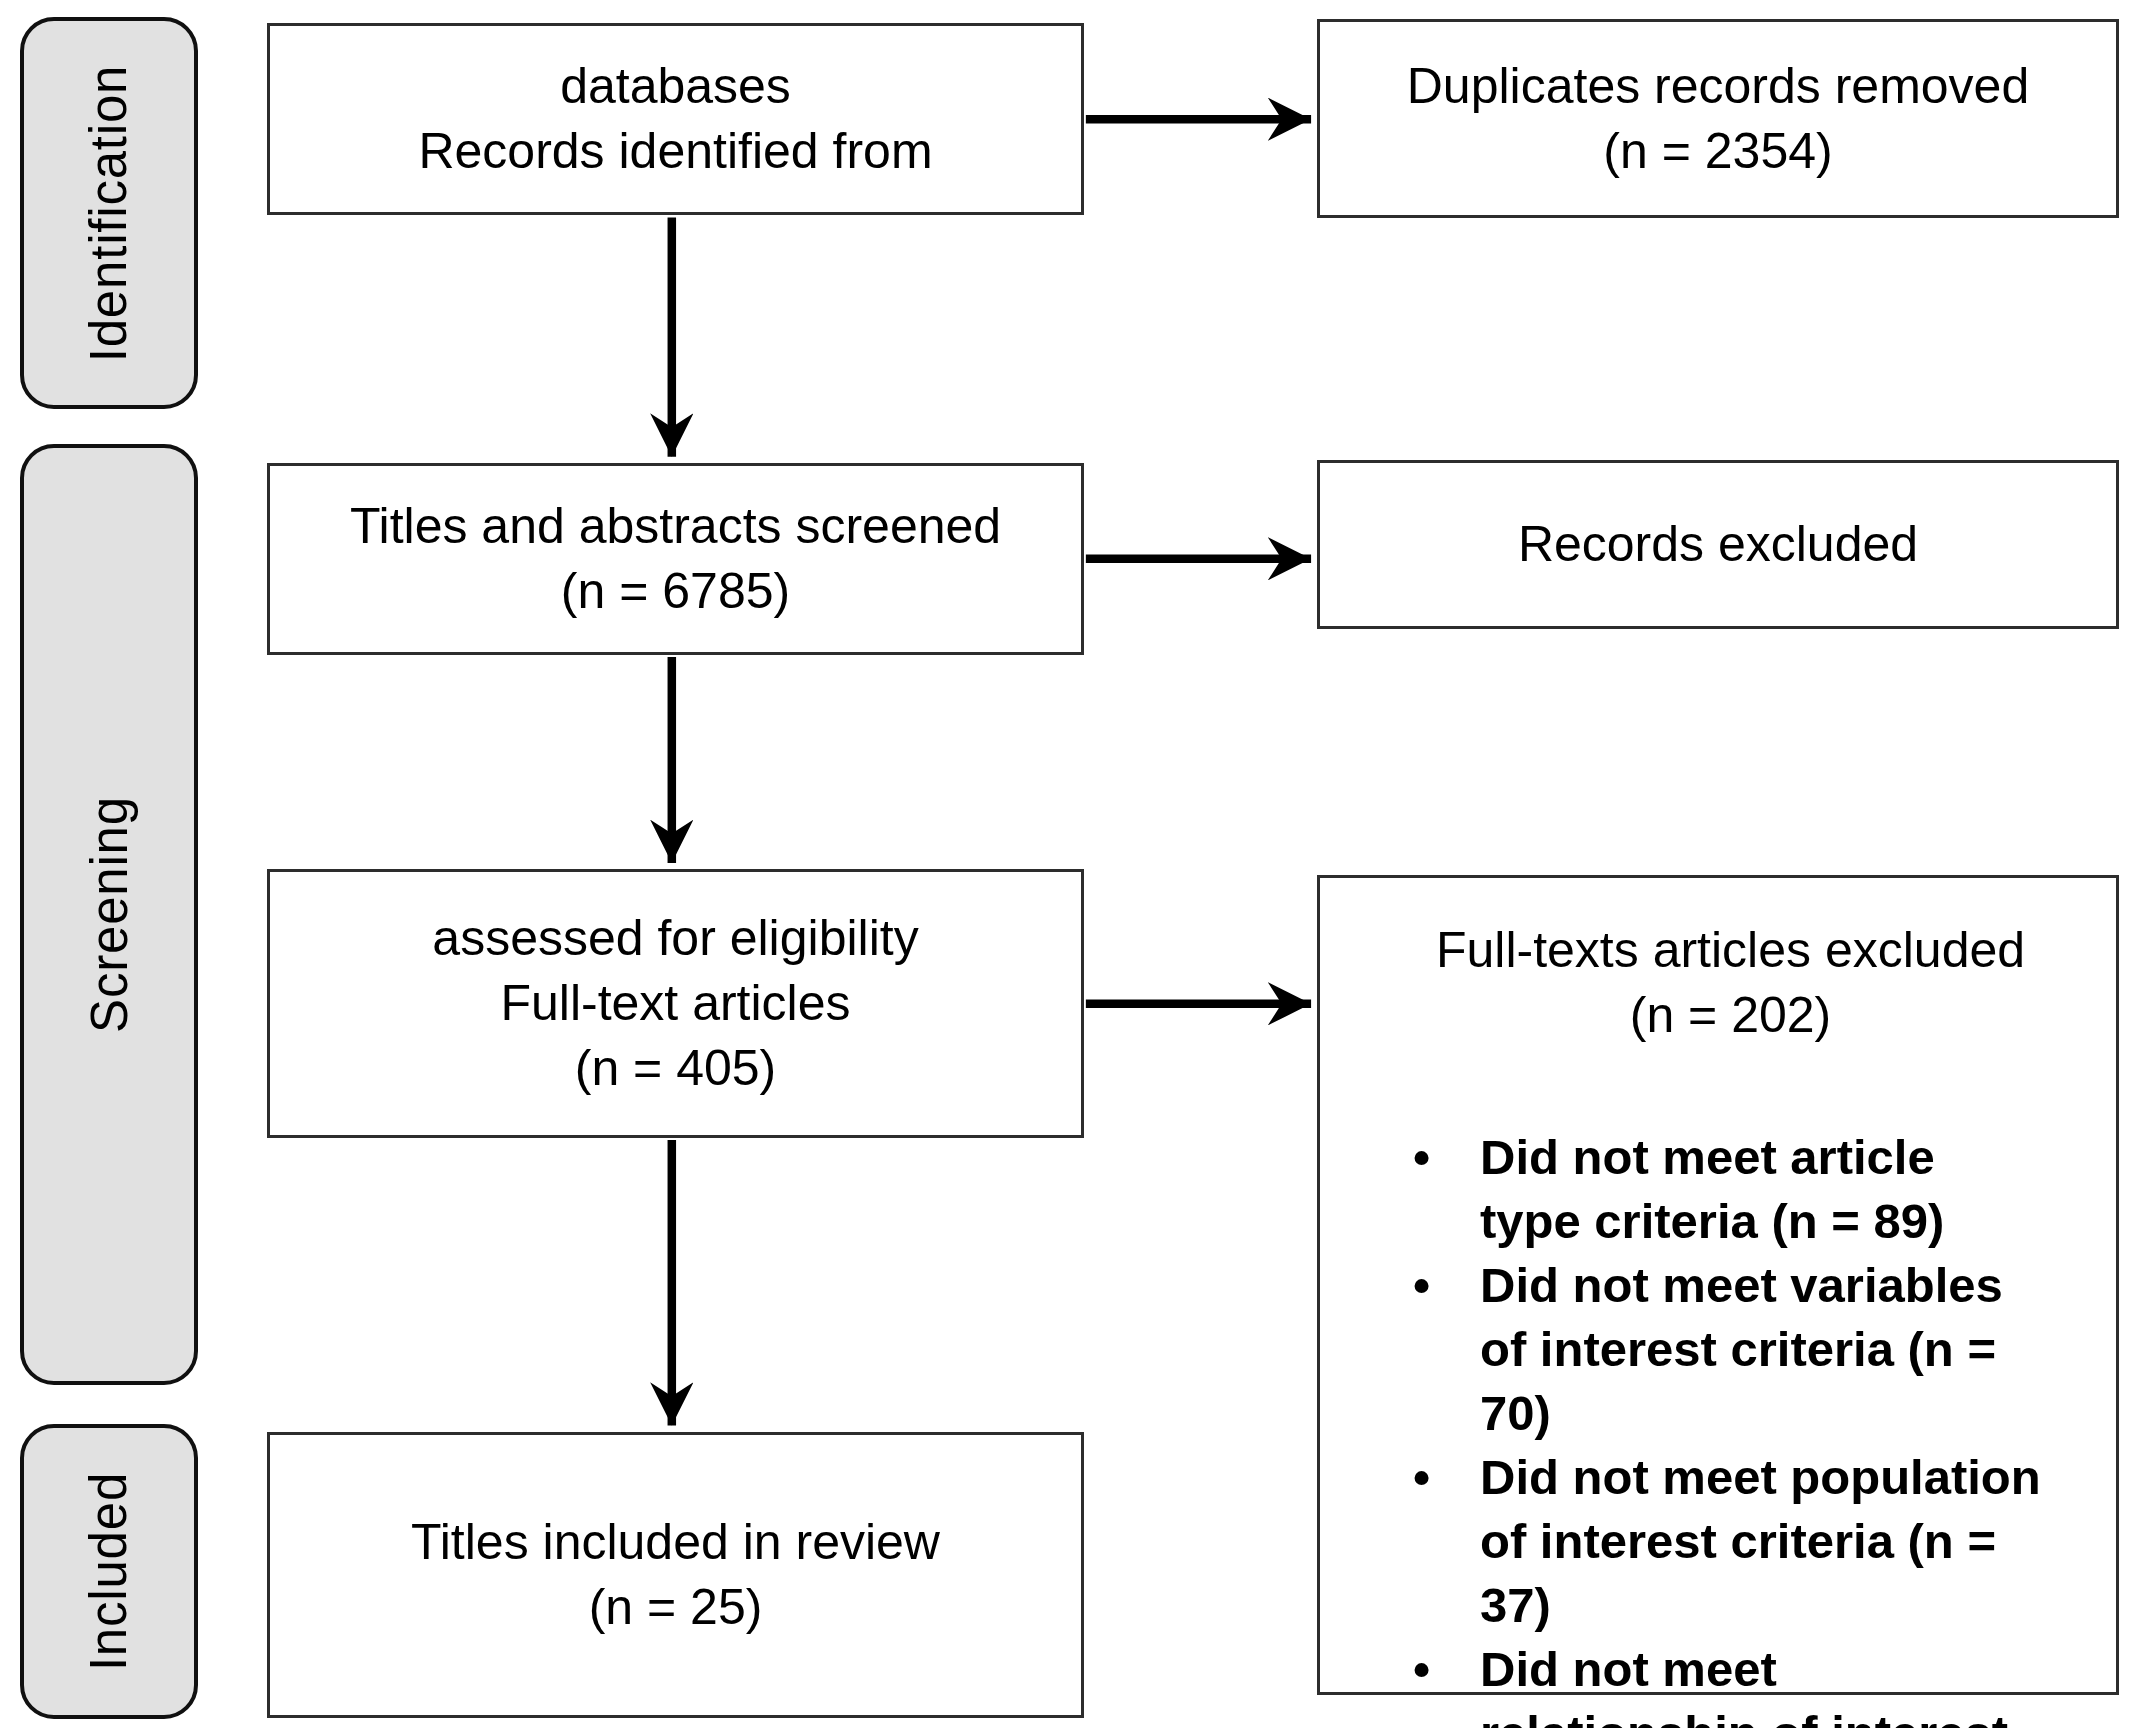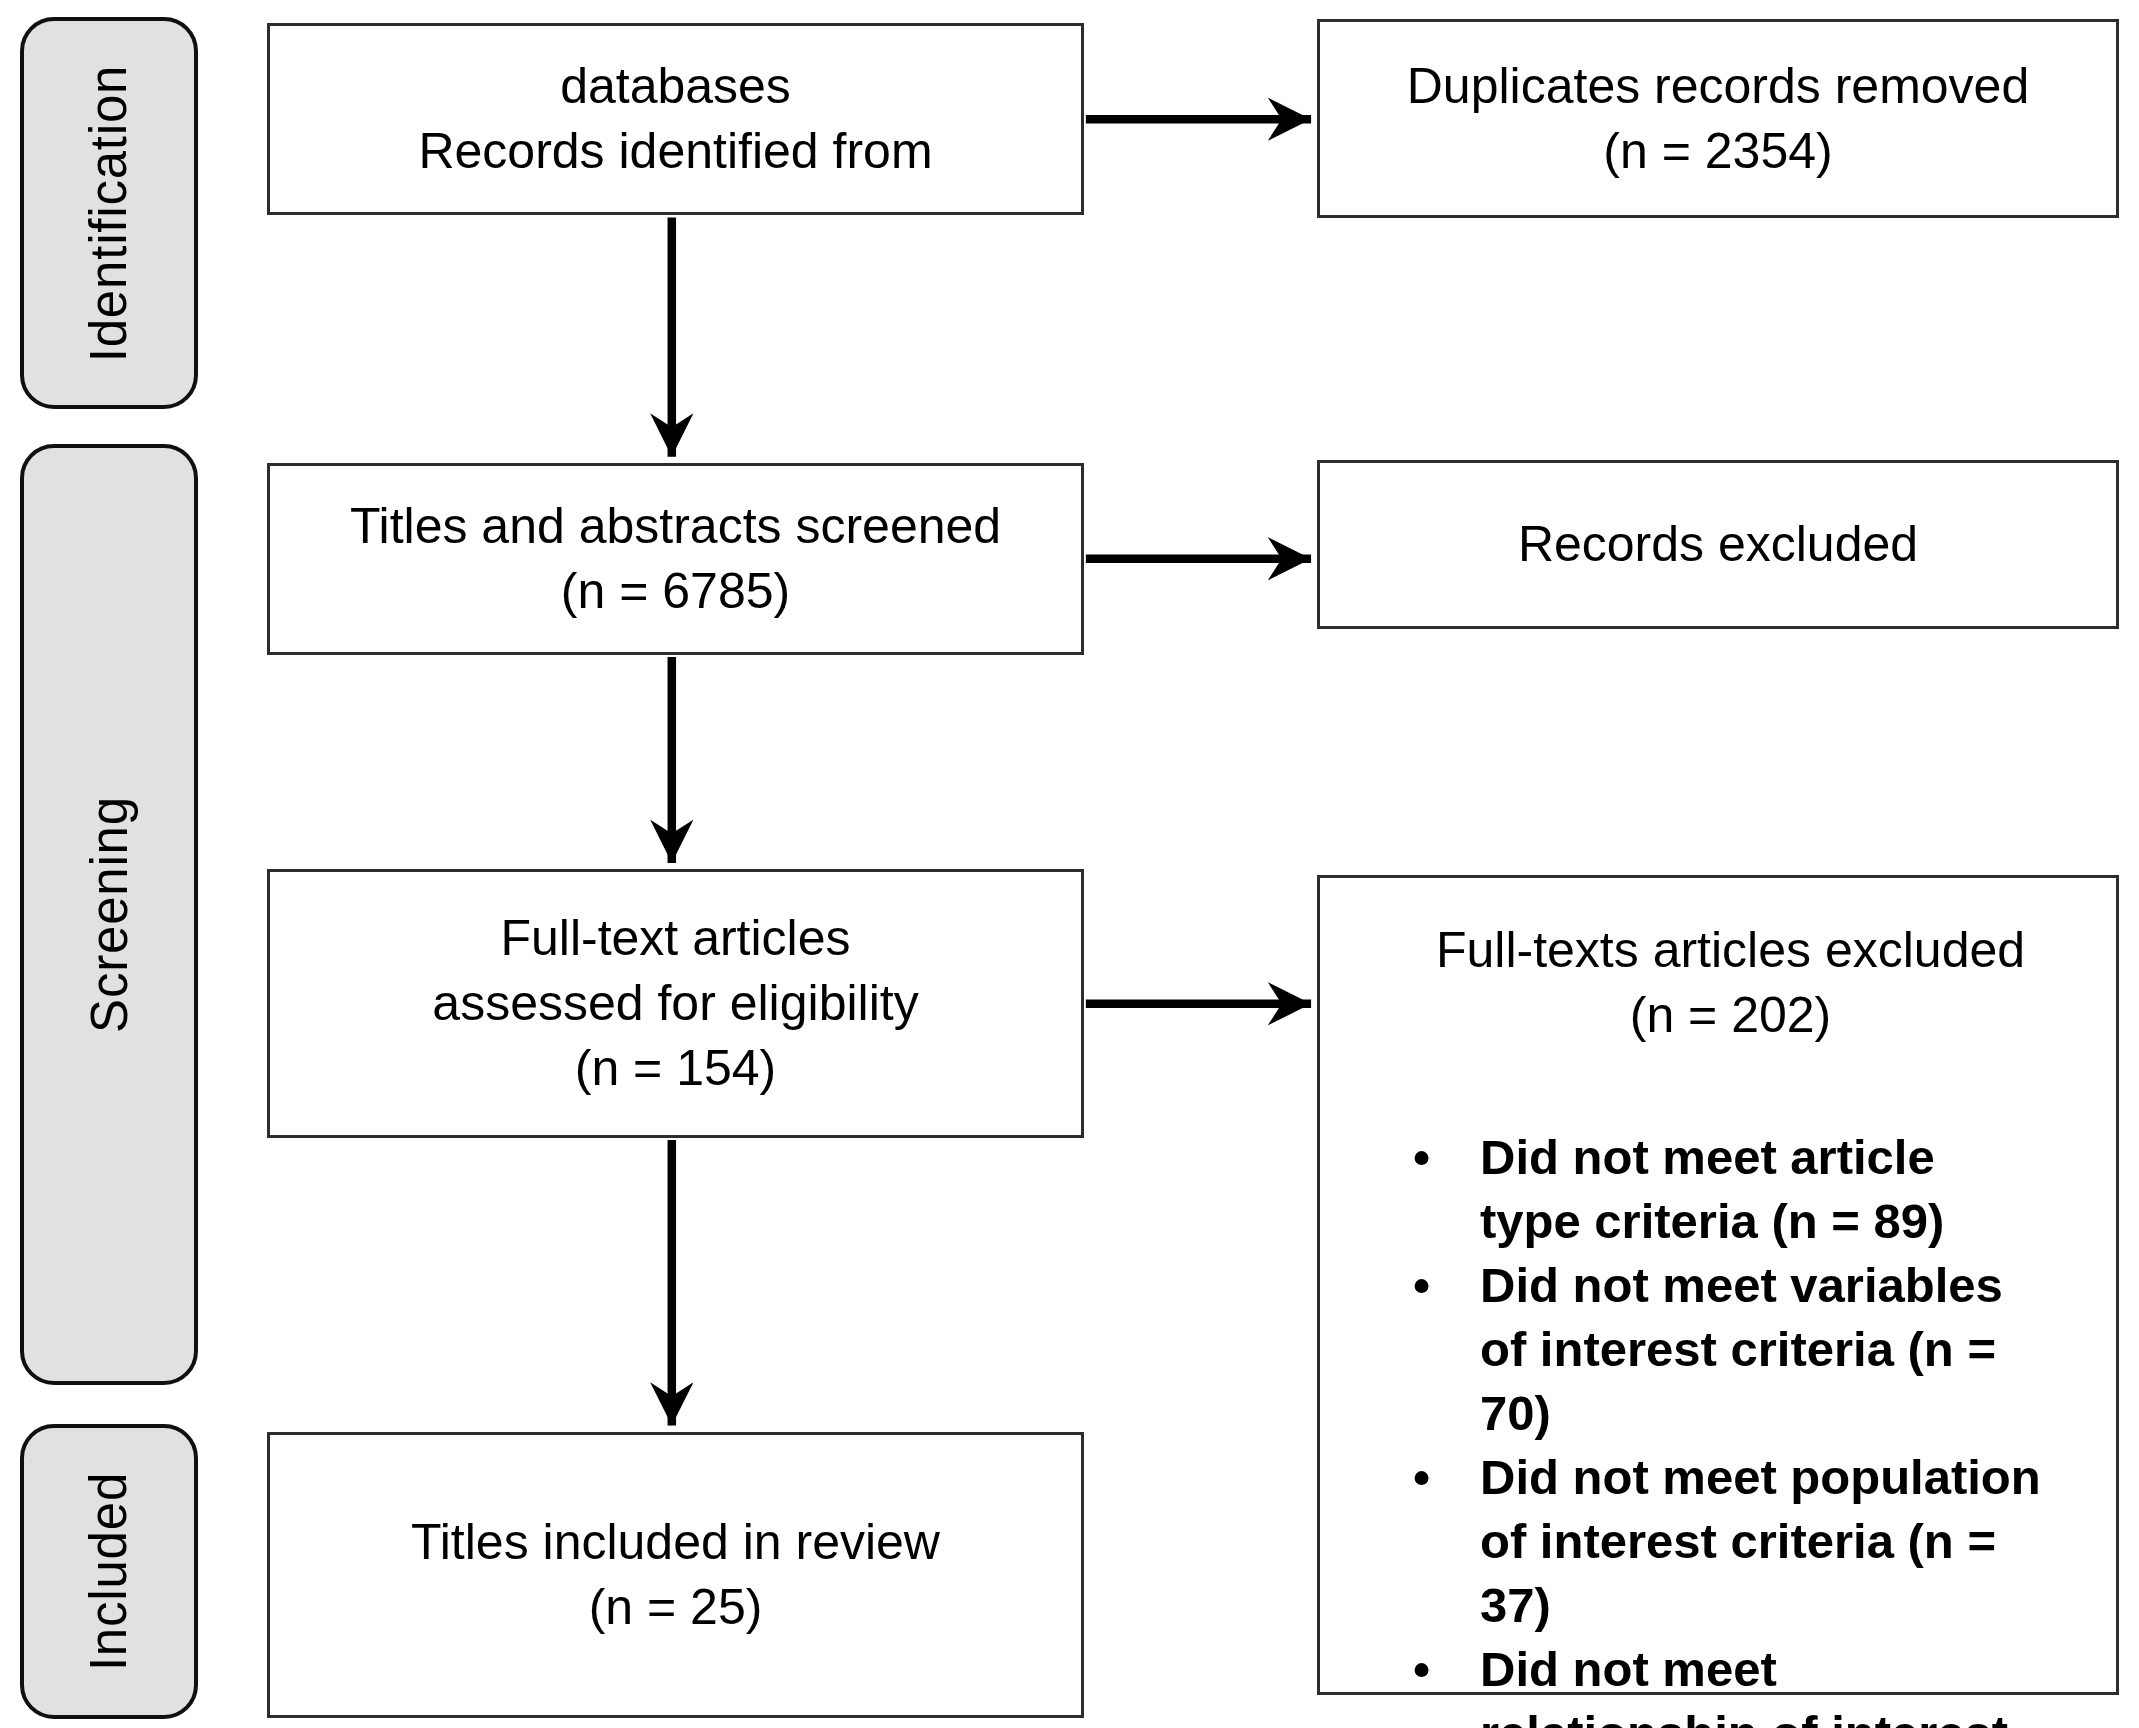--- a/index.html
+++ b/index.html
@@ -96,23 +96,23 @@
     <div class="line">databases</div>
     <div class="line">Records identified from</div>
   </div>
 
   <div class="box col1" style="top:463px;height:192px">
     <div class="line">Titles and abstracts screened</div>
     <div class="line">(n = 6785)</div>
   </div>
 
   <div class="box col1" style="top:869px;height:269px">
+    <div class="line">assessed for eligibility</div>
     <div class="line">Full-text articles</div>
-    <div class="line">assessed for eligibility</div>
-    <div class="line">(n = 154)</div>
+    <div class="line">(n = 405)</div>
   </div>
 
   <div class="box col1" style="top:1432px;height:286px">
     <div class="line">Titles included in review</div>
     <div class="line">(n = 25)</div>
   </div>
 
   <div class="box col2" style="top:19.3px;height:199px">
     <div class="line">Duplicates records removed</div>
     <div class="line">(n = 2354)</div>

